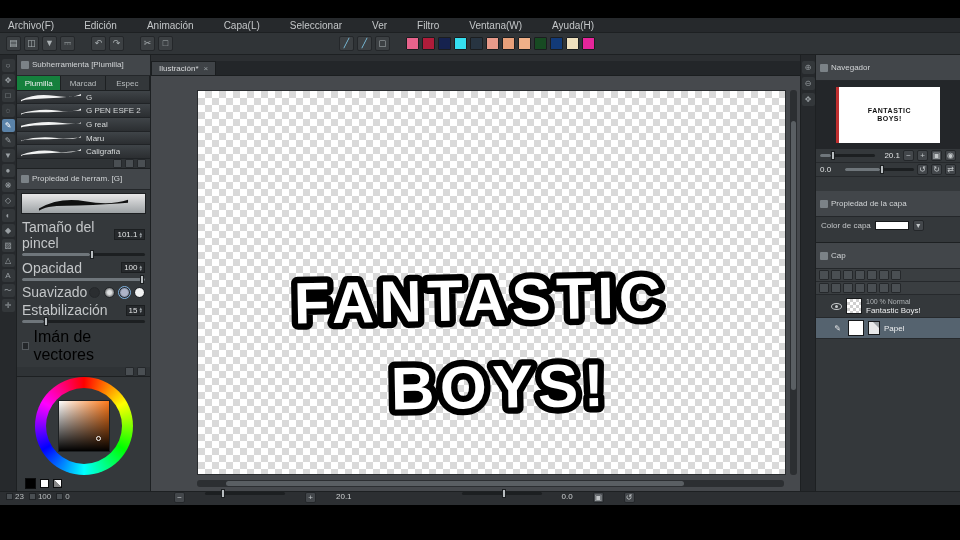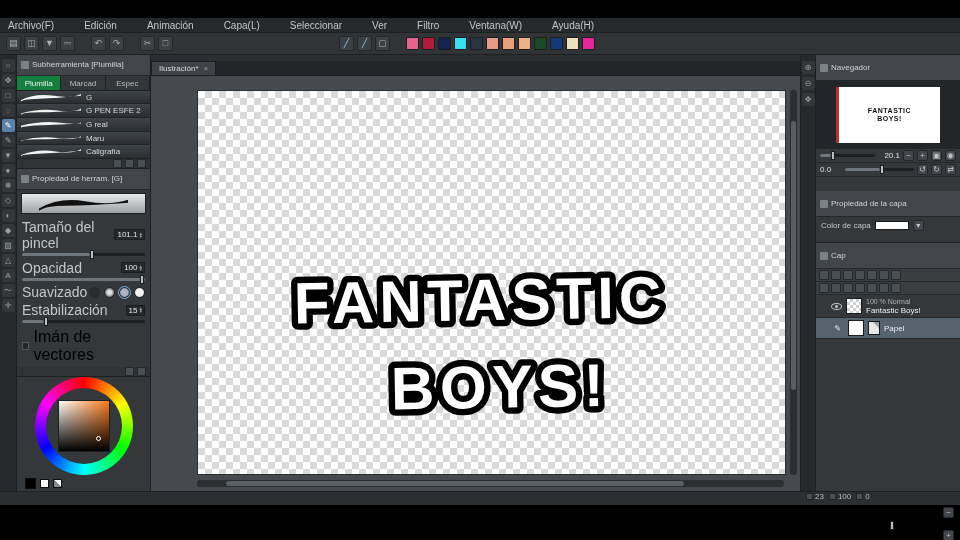--- a/index.html
+++ b/index.html
@@ -94,21 +94,21 @@
   .eye{width:11px;height:7px;border:1px solid #c6c9cb;border-radius:50%;position:relative;flex:0 0 11px;}
   .eye::after{content:"";position:absolute;left:3px;top:1px;width:3px;height:3px;background:#c6c9cb;border-radius:50%;}
   .lthumb{width:16px;height:16px;border:1px solid #17191b;background:#fff;flex:0 0 16px;}
   .lthumb.checker{background-color:#fff;background-image:linear-gradient(45deg,#cfcfcf 25%,transparent 25%,transparent 75%,#cfcfcf 75%),linear-gradient(45deg,#cfcfcf 25%,transparent 25%,transparent 75%,#cfcfcf 75%);background-position:0 0,3px 3px;background-size:6px 6px;}
   .linfo{display:flex;flex-direction:column;line-height:9px;min-width:0;}
   .linfo .l1{font-size:7px;color:#aeb2b5;}
   .linfo .l2{font-size:8px;color:#eceeef;white-space:nowrap;}
   .papico{width:12px;height:14px;background:#e8e9ea;border:1px solid #17191b;position:relative;flex:0 0 12px;}
   .papico::after{content:"";position:absolute;right:0;top:0;border:3px solid #9aa0a4;border-left-color:transparent;border-bottom-color:transparent;}
   
-  #statusbar{height:14px;background:#2c2f32;border-top:1px solid #1d2022;display:flex;align-items:flex-end;gap:6px;padding:0 6px;flex-direction:column;}
+  #statusbar{height:14px;background:#2c2f32;border-top:1px solid #1d2022;display:flex;align-items:flex-start;gap:20px;padding:0 6px;}
   #statusbar .sv{font-size:8px;color:#cfd2d4;}
   .sbslider{position:relative;width:80px;height:3px;background:#1c1f21;border-radius:2px;}
   .sbslider .thumb{position:absolute;top:-3px;width:4px;height:9px;background:#b9bec1;border:1px solid #1c1f21;}
   .cvals{display:flex;align-items:center;gap:5px;width:148px;}
   .cvals .cv{font-size:8px;color:#b9bdbf;display:flex;align-items:center;gap:2px;}
   .cvals .cvd{width:7px;height:7px;background:#4a4f53;border:1px solid #202326;}
 </style>
 </head>
 <body>
 

